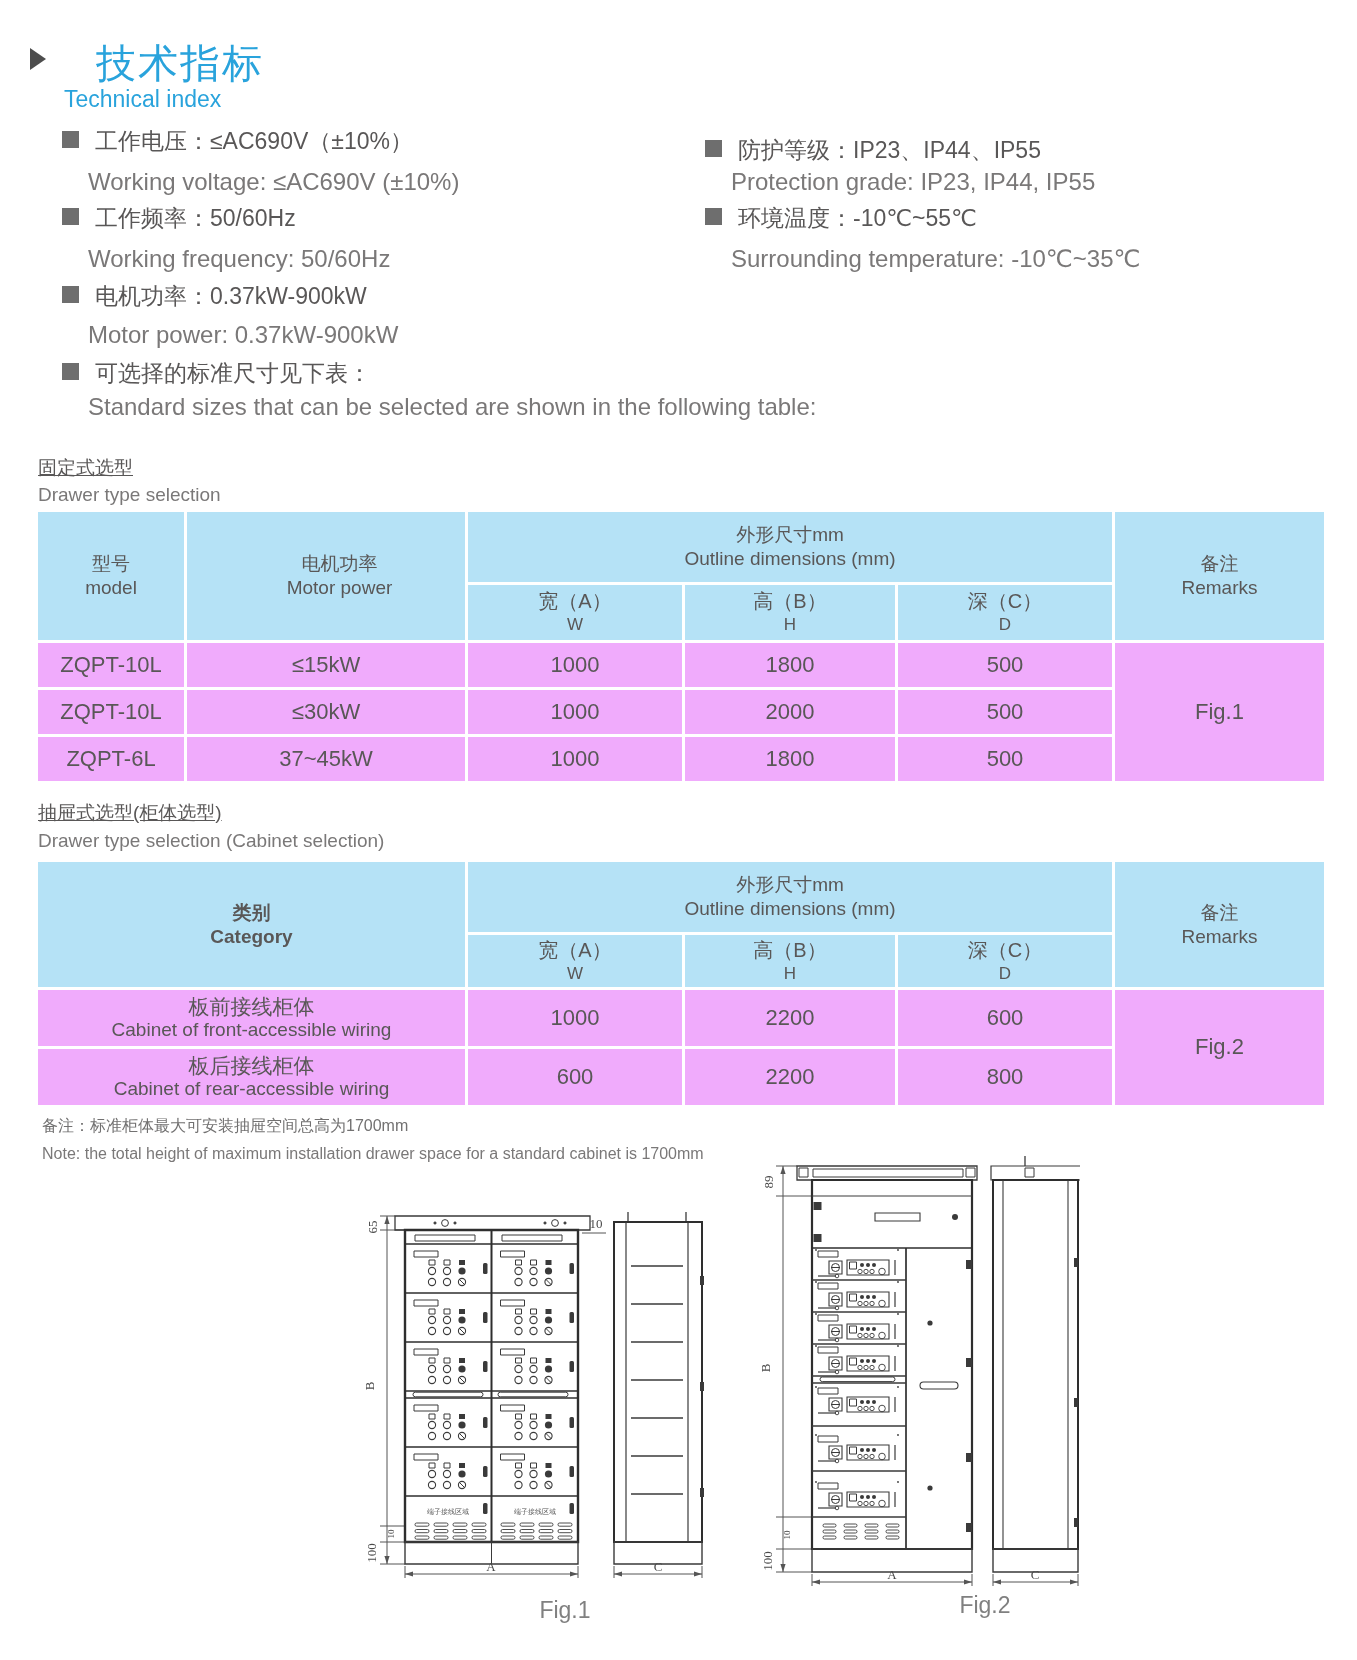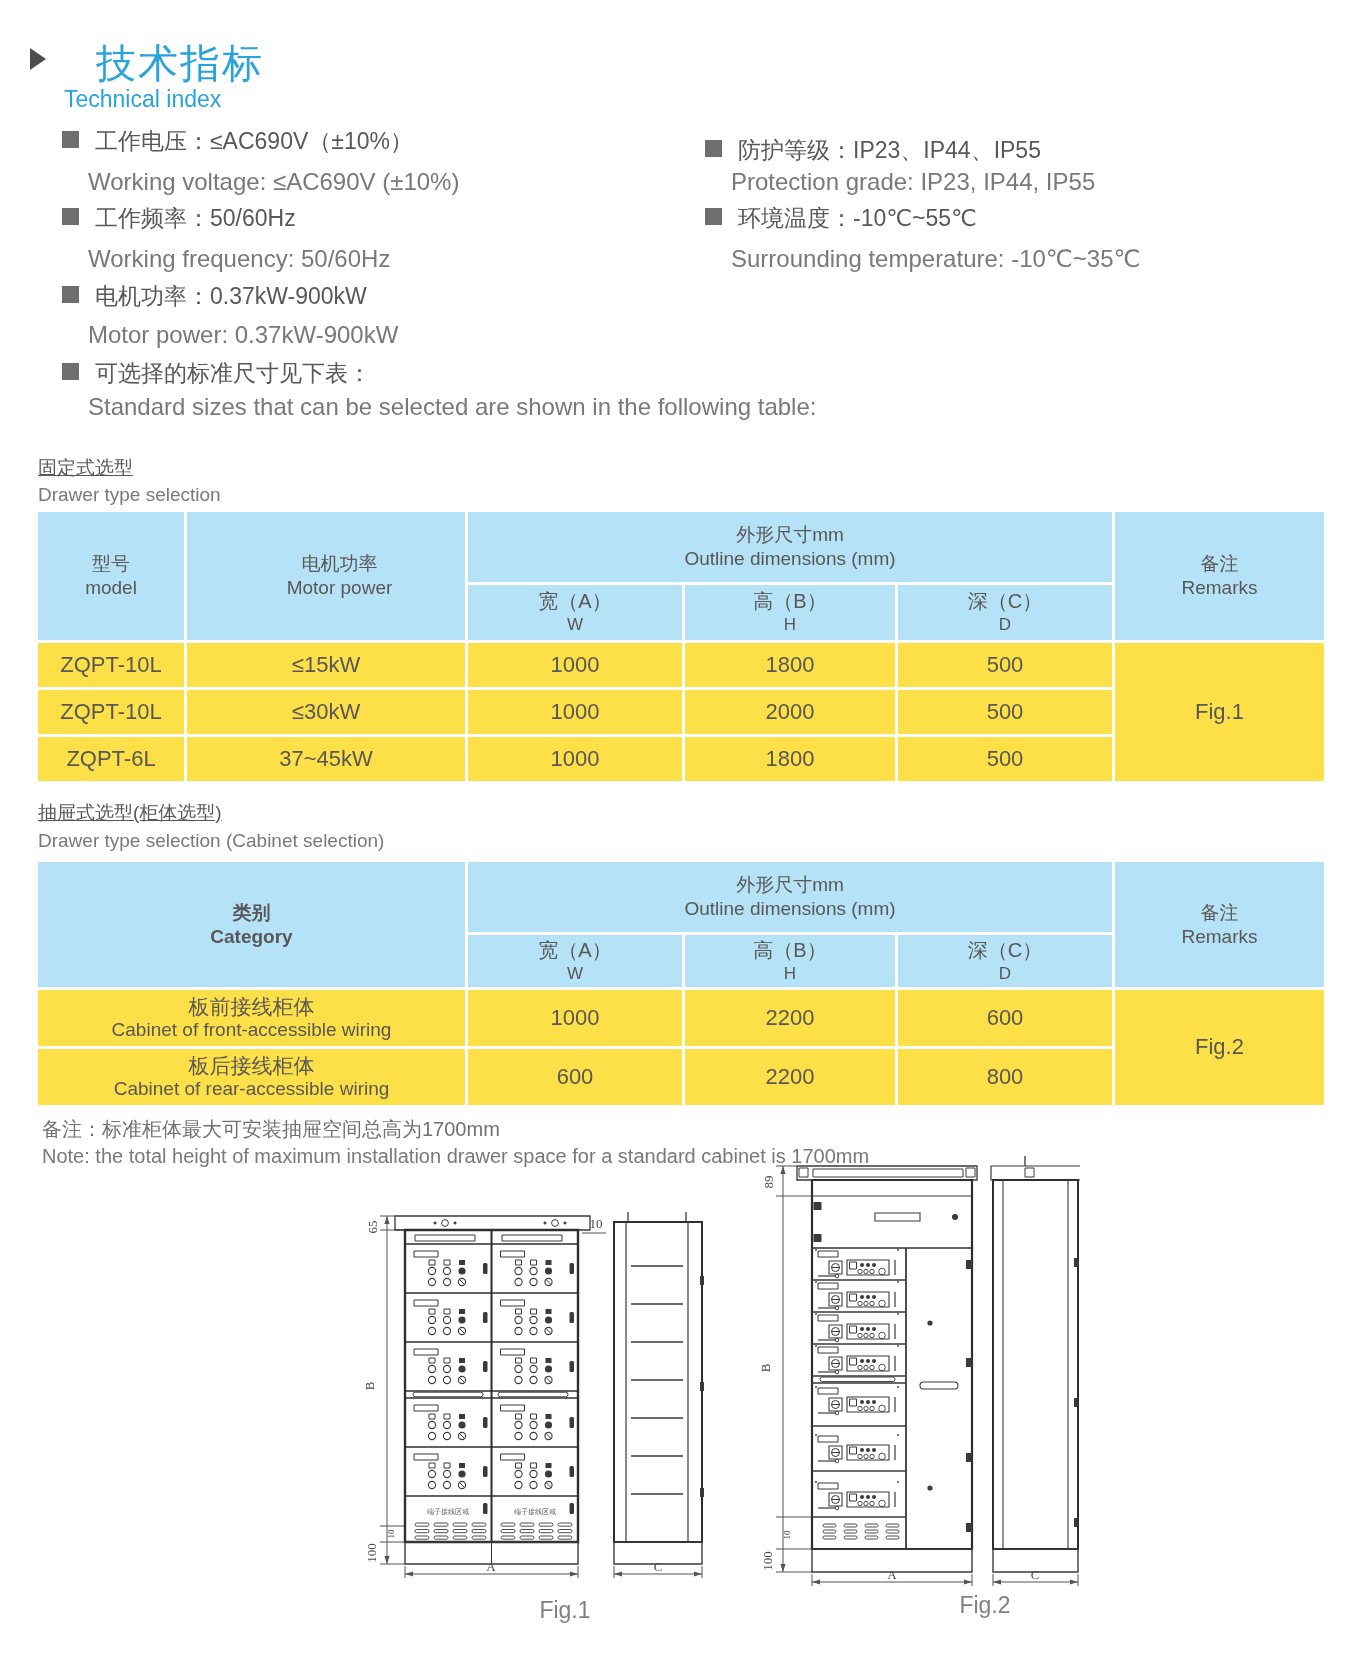--- a/index.html
+++ b/index.html
@@ -19,25 +19,25 @@
   
   .sec-zh{position:absolute;left:38px;font-size:19px;color:#595757;text-decoration:underline;}
   .sec-en{position:absolute;left:38px;font-size:19px;color:#7a7878;}
   
   .tbl{position:absolute;left:38px;display:grid;gap:3px;}
   #table1{top:512px;grid-template-columns:146px 278px 214px 210px 214px 209px;
     grid-template-rows:70px 55px 44px 44px 44px;}
   #table2{top:862px;grid-template-columns:427px 214px 210px 214px 209px;
     grid-template-rows:70px 52px 56px 56px;}
   .hc{background:#b5e2f6;display:flex;flex-direction:column;align-items:center;justify-content:center;line-height:1.25;}
-  .bc{background:#fde047;display:flex;flex-direction:column;align-items:center;justify-content:center;font-size:22px;line-height:1.2;}
+  .bc{background:#f0abfc;display:flex;flex-direction:column;align-items:center;justify-content:center;font-size:22px;line-height:1.2;}
   .zh1{font-size:19px;} .en1{font-size:19px;} .zh2{font-size:20px;} .en2{font-size:17px;}
   .catzh{font-size:21px;} .caten{font-size:19px;}
   
-  .note{position:absolute;left:42px;font-size:20px;color:#7a7878;white-space:nowrap;}
+  .note{position:absolute;left:42px;font-size:16px;color:#7a7878;white-space:nowrap;}
   .note-zh{color:#727171;}
   
   .figsvg{position:absolute;}
   .figcap{position:absolute;font-size:23px;color:#808080;width:80px;text-align:center;}
   svg line,svg rect,svg circle,svg path,svg polyline{vector-effect:non-scaling-stroke;}
   .dimtxt{font-family:"Liberation Serif","DejaVu Serif",serif;font-size:13px;fill:#4a4a4a;}
   .dimtxt-sm{font-family:"Liberation Serif","DejaVu Serif",serif;font-size:9px;fill:#4a4a4a;}
   .cntxt{font-size:7px;fill:#555;}
 </style>
 </head>

